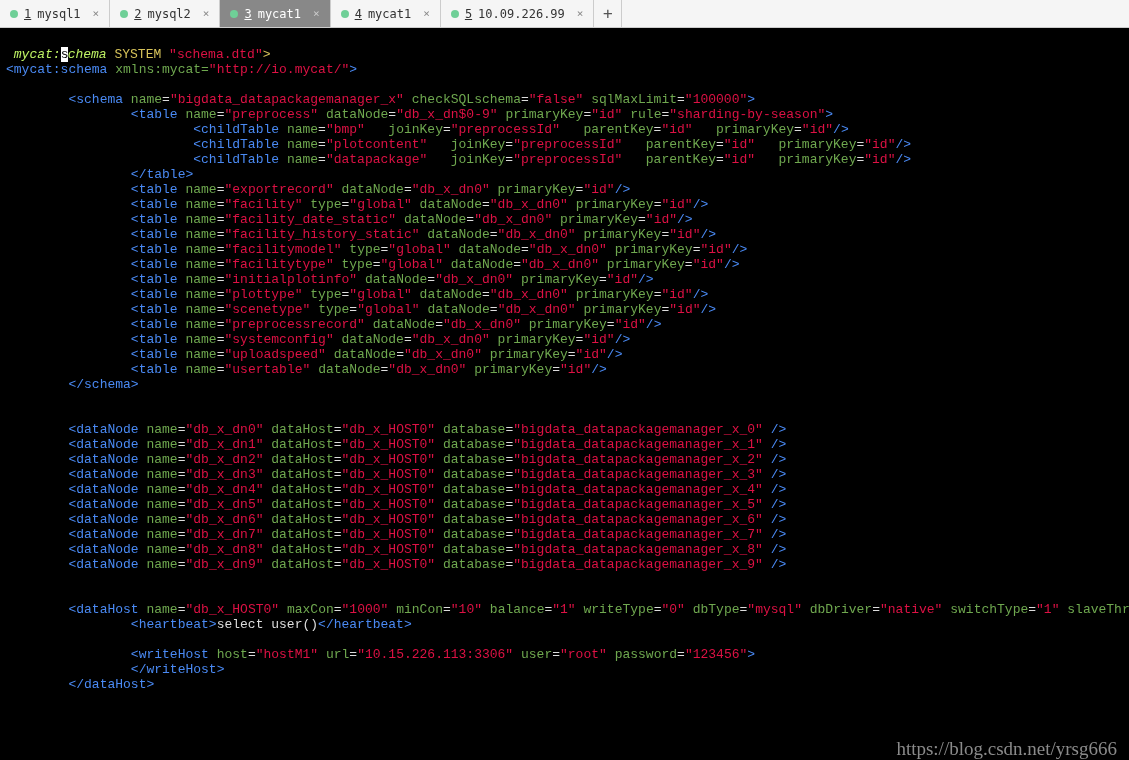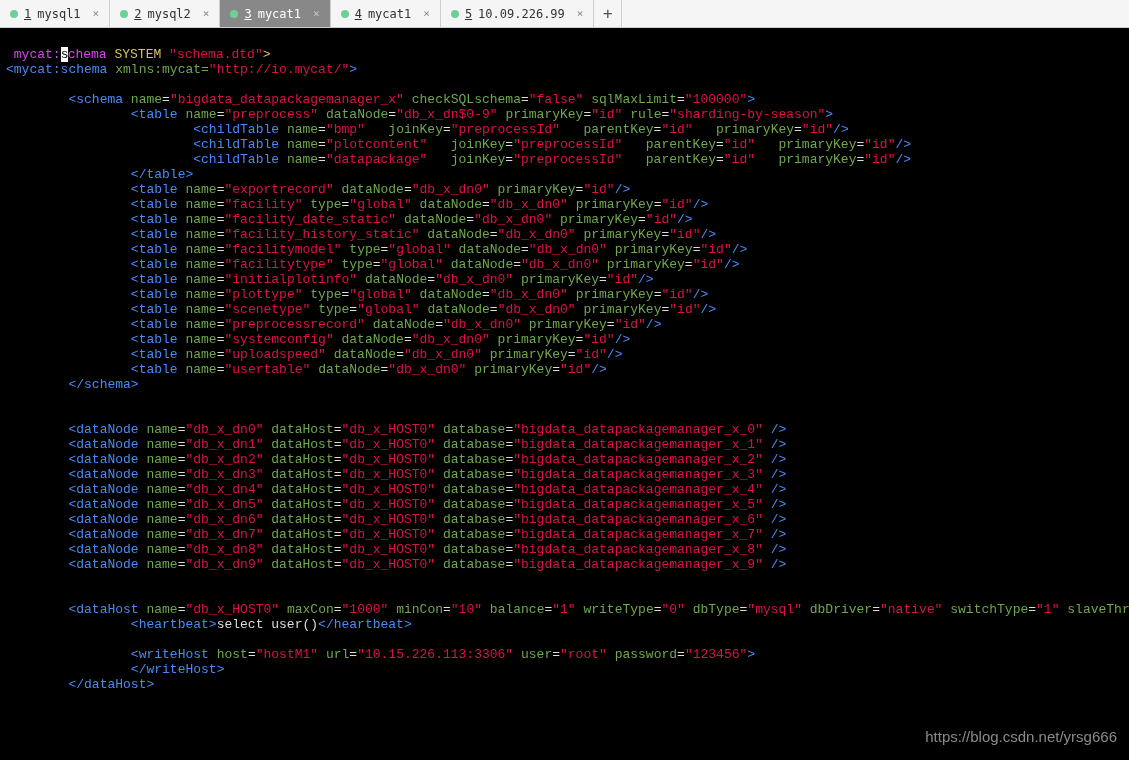--- a/index.html
+++ b/index.html
@@ -11,23 +11,23 @@
 .tab.active { background:#888; color:#fff; }
 .tab .close { margin-left:6px; color:#888; font-size:11px; }
 .tab.active .close { color:#ccc; }
 .newtab { width:28px; display:flex; align-items:center; justify-content:center; color:#555; font-size:16px; border-right:1px solid #ccc; cursor:pointer; }
 .editor { background:#000; color:#ddd; height:732px; padding:4px 6px; font-family:Consolas,"Courier New",monospace; font-size:13px; line-height:15px; white-space:pre; overflow:hidden; position:relative; }
 .ln { display:block; }
 .b { color:#4a8af4; }      
 .g { color:#6fa84f; }      
 .r { color:#d14; }         
 .y { color:#d7c35a; }      
-.cy { color:#d946ef; }        
+.cy { color:#bef264;font-style:italic; }        
 .cursor { background:#fff; color:#000; display:inline-block; width:7px; }
-.watermark { position:absolute; right:12px; bottom:16px; color:#8a8a8a; font-family:Liberation Sans, sans-serif; font-size:15px; }
+.watermark { position:absolute; right:12px; bottom:4px; color:#8a8a8a; font-family:Liberation Serif, serif; font-size:19px; }
 </style>
 </head>
 <body>
 
 <div class="tabbar">
   <div id="tabs-container" style="display: flex;">
       <div class="tab">
         <span class="dot" style="background:#6fcf97"></span>
         <span class="num">1</span>
         <span>mysql1</span>

